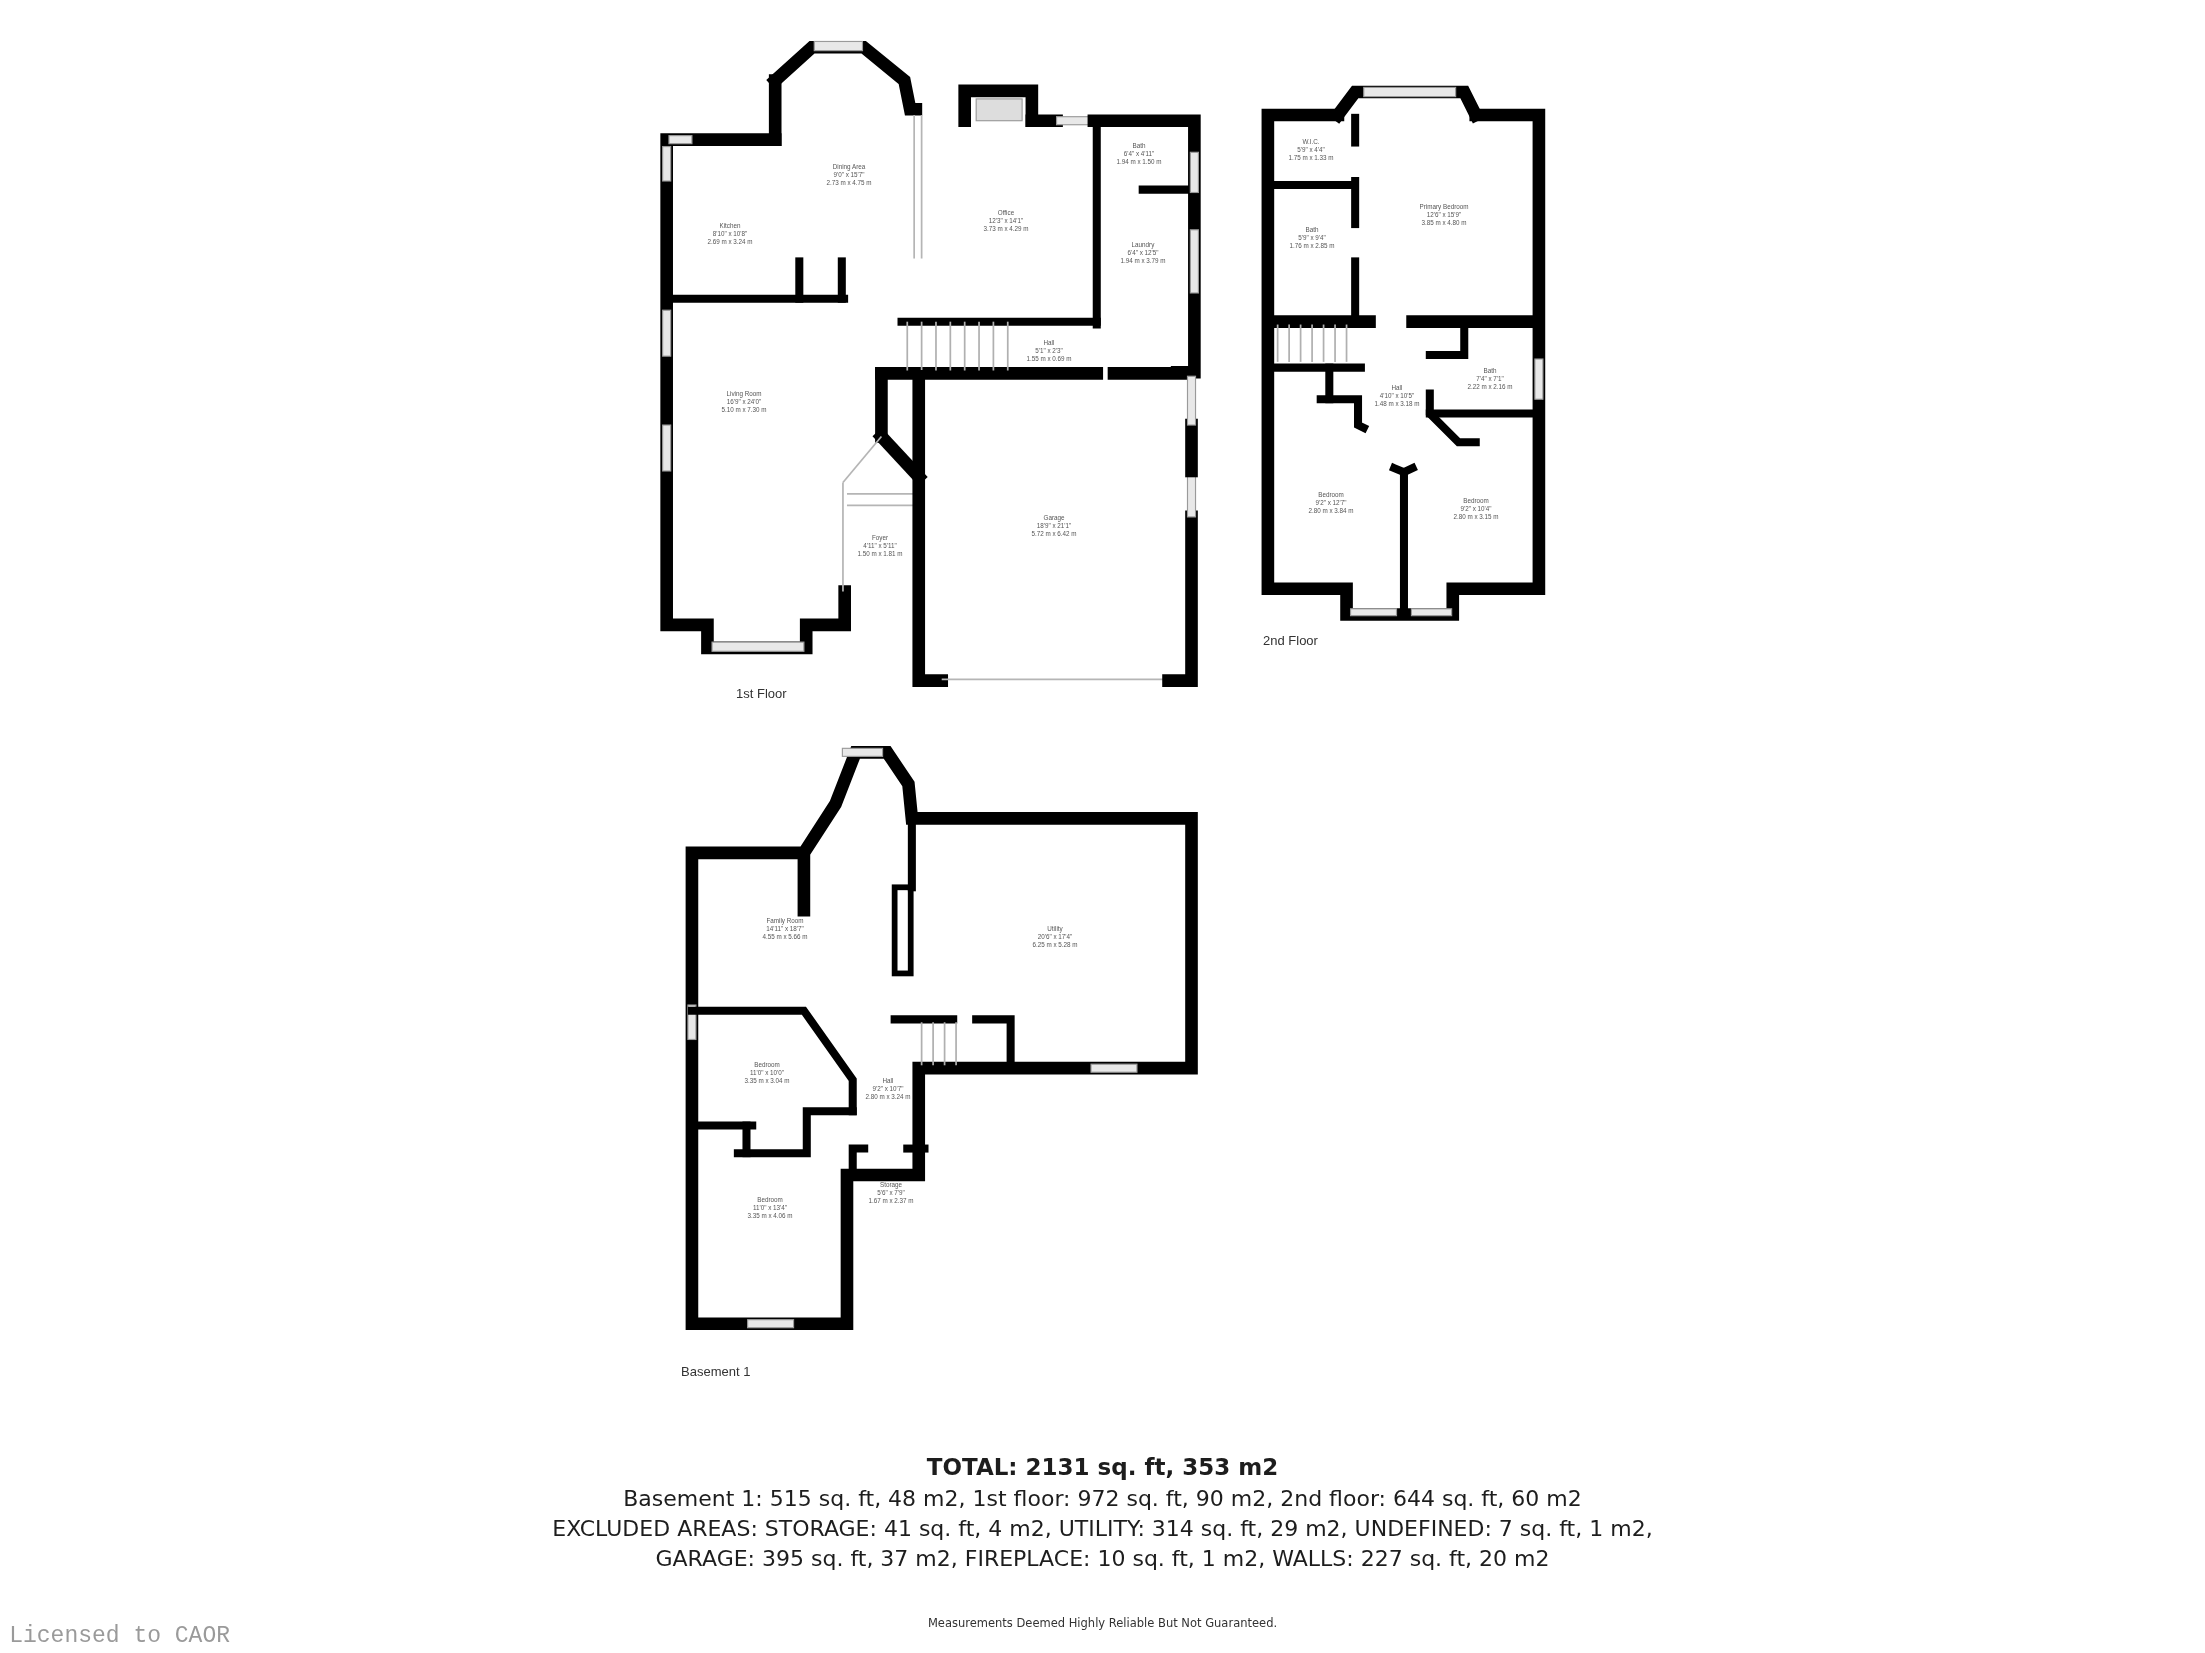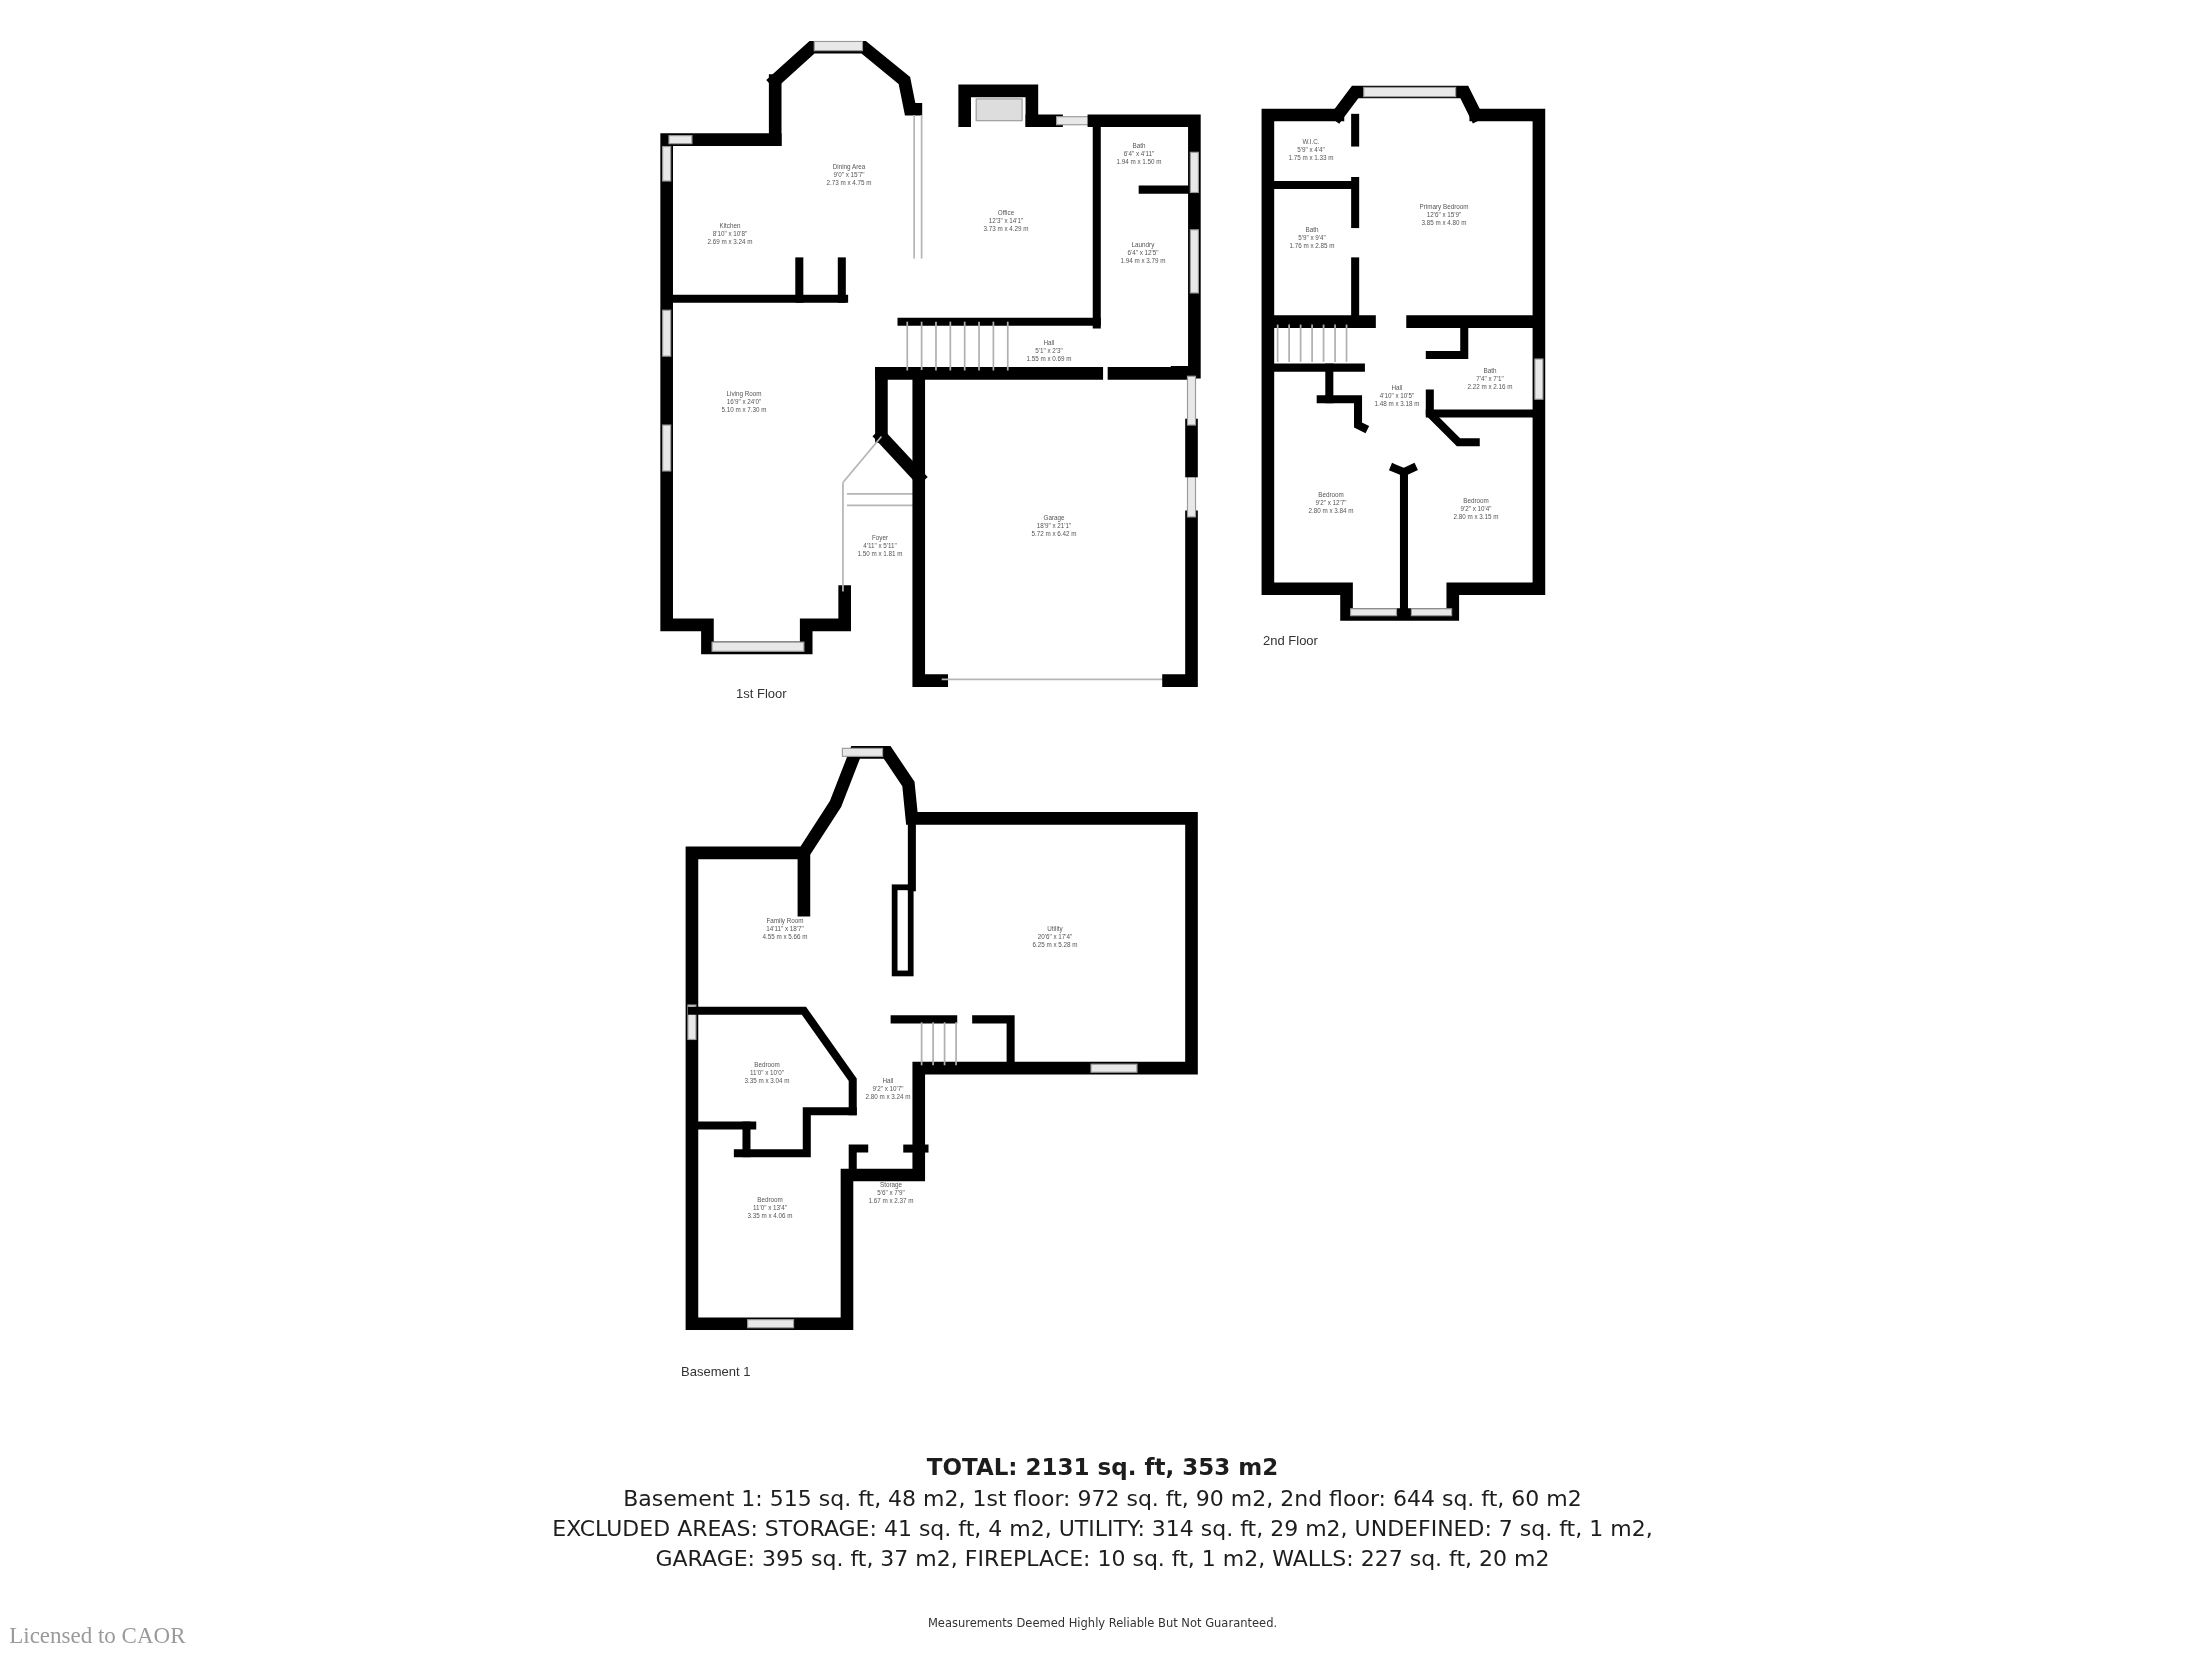--- a/index.html
+++ b/index.html
@@ -10,21 +10,21 @@
   .win { fill: #e8e8e8; stroke: #9a9a9a; stroke-width: 2; }
   .thin { fill: none; stroke: #b5b5b5; stroke-width: 3; }
   .stairs line { stroke: #b0b0b0; stroke-width: 3; }
   .room { position: absolute; transform: translate(-50%, -50%); text-align: center; font-size: 6.3px; line-height: 8px; color: #555; white-space: nowrap; }
   .room span { display: block; }
   .floor-label { position: absolute; font-size: 13px; color: #333; }
   .totals { position: absolute; left: 0; width: 2205px; text-align: center; color: #1d1d1d; font-family: "DejaVu Sans", sans-serif; }
   .totals .t-title { font-size: 23px; font-weight: bold; position: absolute; left: 0; width: 100%; top: 1454px; }
   .totals .t-line { font-size: 22px; position: absolute; left: 0; width: 100%; }
   .disclaimer { position: absolute; left: 0; width: 2205px; top: 1600px; text-align: center; font-size: 11.5px; color: #333; font-family: "DejaVu Sans", sans-serif; margin-top: 16px; }
-  .watermark { position: absolute; left: 9.2px; top: 1623px; font-size: 23px; color: #9a9a9a; font-family: Liberation Serif, serif; }
+  .watermark { position: absolute; left: 9.2px; top: 1623px; font-size: 23px; color: #9a9a9a; font-family: Liberation Mono, monospace; }
 </style>
 </head>
 <body>
 
 <svg class="plan" viewBox="0 0 3840 2880" xmlns="http://www.w3.org/2000/svg">
 
   <g>
 
     <polyline class="wall" points="1350,243 1161,243 1161,1088 1232,1088 1232,1128 1404,1128 1404,1088 1471,1088 1471,1030"></polyline>
     <polyline class="wall" points="1350,243 1350,140"></polyline>

